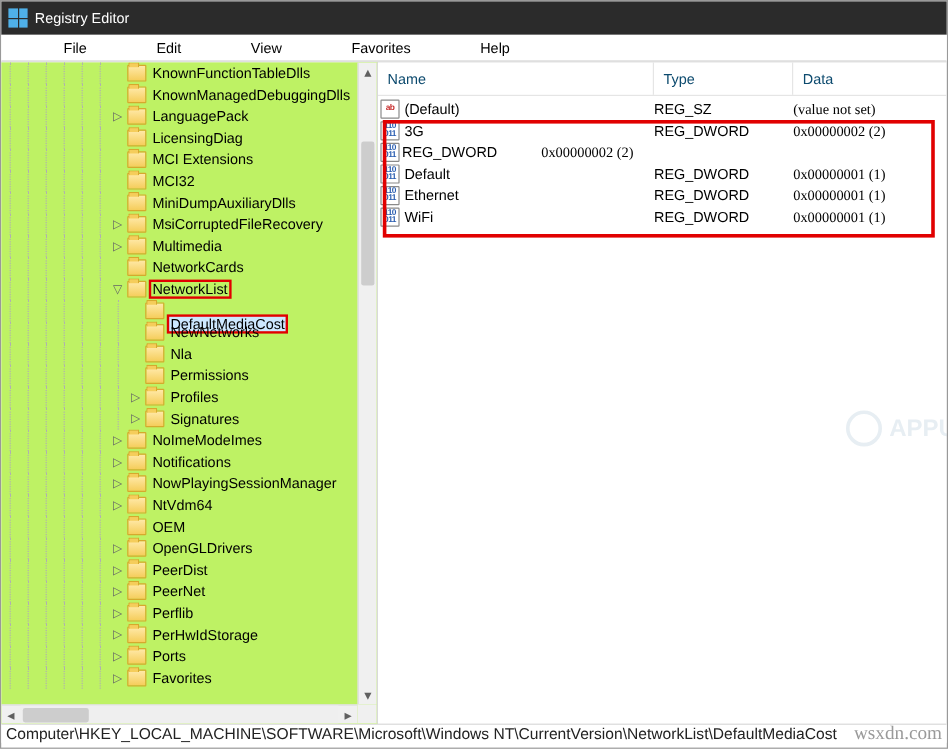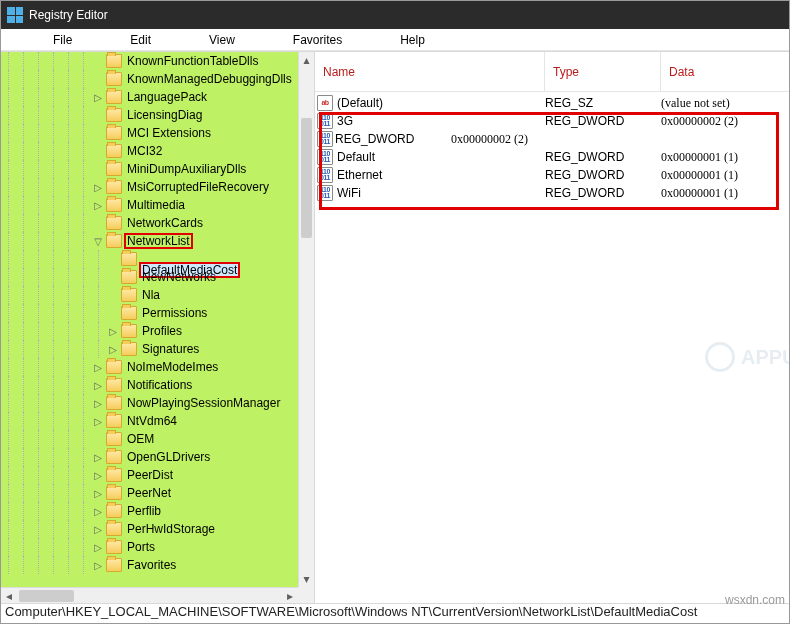--- a/index.html
+++ b/index.html
@@ -110,25 +110,25 @@
   }
   .tree-vscroll .arrow { height:16px; display:flex; align-items:center; justify-content:center; color:#606060; }
   .tree-vscroll .track { flex:1; position:relative; }
   .tree-vscroll .thumb { position:absolute; left:2px; right:2px; top:50px; height:120px; background:#cdcdcd; border-radius:2px; }
   .tree-corner { position:absolute; right:0; bottom:0; width:16px; height:16px; background:#f0f0f0; }
 
   
   .values-pane { flex:1; display:flex; flex-direction:column; position:relative; }
   .cols {
     display:flex;
-    height:40px;
+    height:28px;
     align-items:center;
     border-bottom:1px solid #e5e5e5;
     font-size:12px;
-    color:#b91c1c;
+    color:#0c4a6e;
   }
   .col { padding:0 8px; border-right:1px solid #e5e5e5; height:100%; display:flex; align-items:center; }
   .col-name { width:230px; }
   .col-type { width:116px; }
   .col-data { flex:1; border-right:none;text-align:center; }
   .values-body { flex:1; padding-top:2px; position:relative; }
   .vrow { display:flex; height:18px; align-items:center; }
   .vrow .vicon { width:20px; display:flex; justify-content:center; }
   .icon-sz, .icon-dw {
     width:16px;height:16px;
@@ -162,23 +162,24 @@
     border-top:1px solid #d9d9d9;
     display:flex;
     align-items:center;
     padding:0 4px;
     font-size:13px;
     color:#222;
     background:#fff;
   }
   .watermark {
     position:absolute;
-    right:4px; bottom:16px;
-    font-size:12px;
+    right:4px; bottom:2px;
+    font-size:16px;
     color:#9a9a9a;
+    font-family:Liberation Serif, serif;
   }
   .brand-wm {
     position:absolute;
     left:390px; top:290px;
     opacity:0.10;
     font-size:20px;
     font-weight:bold;
     color:#1a5a85;
     display:flex;
     align-items:center;

